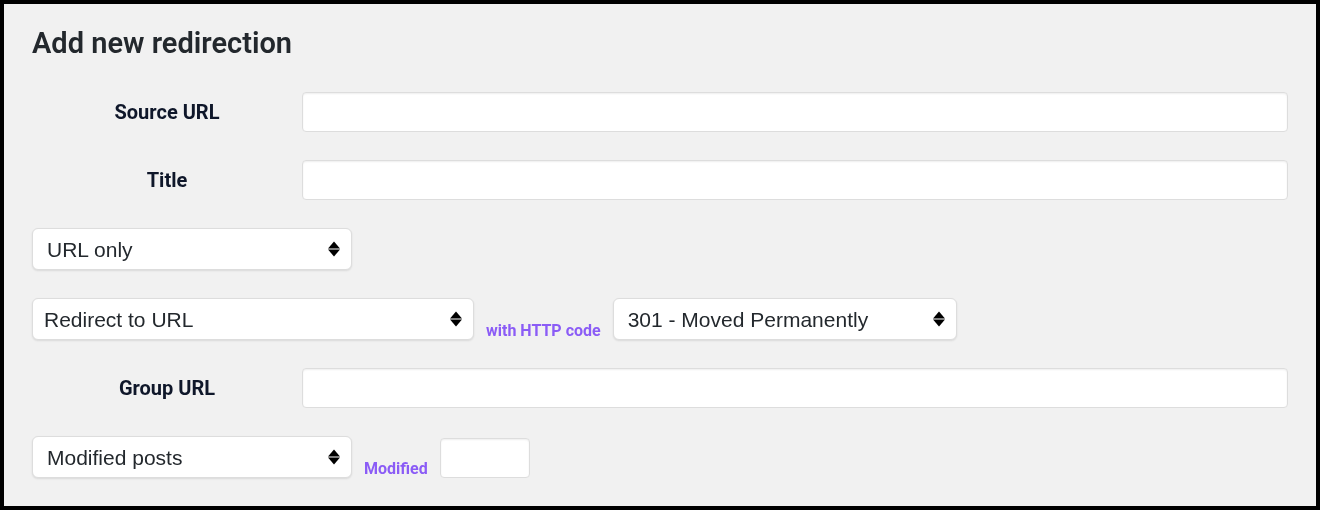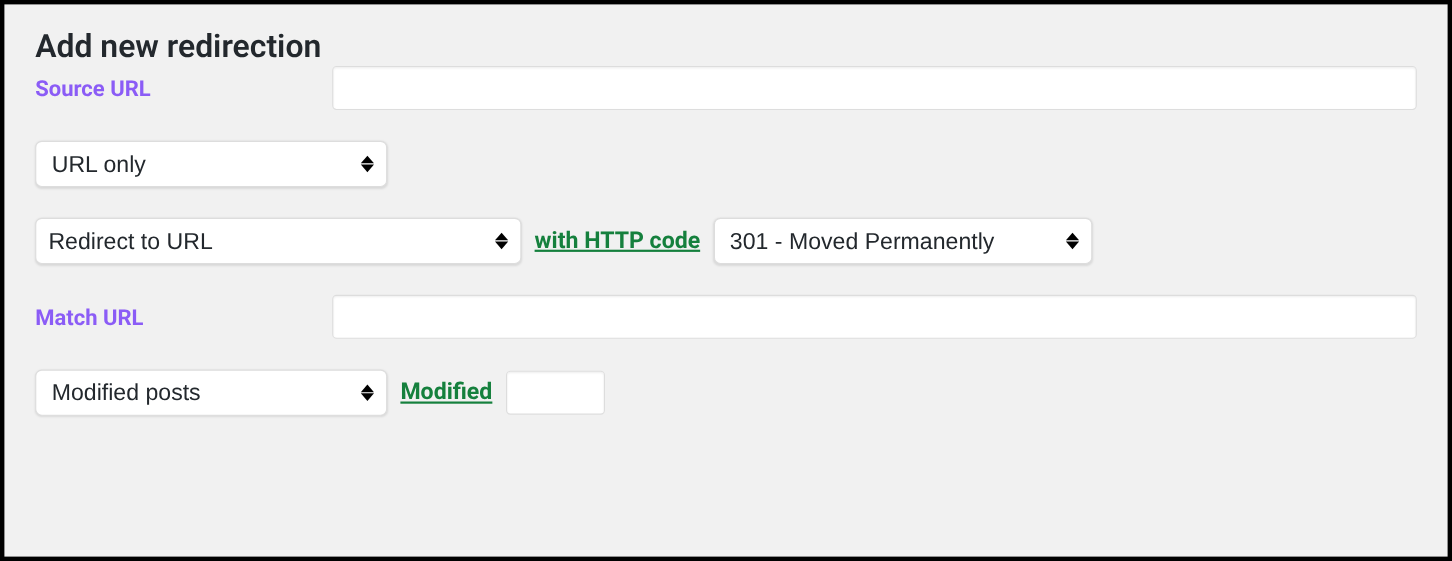--- a/index.html
+++ b/index.html
@@ -17,40 +17,42 @@
     .panel {
       background: #f1f1f1;
       width: 100%;
       height: 100%;
       padding: 22px 28px;
     }
     .page-title {
       font-size: 29px;
       font-weight: 600;
       color: #23282d;
+      margin-bottom: 32px;
     }
     .form-row {
       display: flex;
       align-items: center;
       margin-bottom: 28px;
     }
     .form-row:last-child {
       margin-bottom: 0;
     }
     .form-label {
       font-size: 20px;
       font-weight: 700;
-      color: #8b5cf6;
+      color: #0f172a;
       width: 270px;
       flex-shrink: 0;
+      text-align: center;
     }
     .form-field {
       flex: 1;
       display: flex;
-      align-items: center;
+      align-items: flex-end;
       gap: 12px;
     }
     .text-input {
       width: 100%;
       height: 40px;
       border: 1px solid #ddd;
       border-radius: 4px;
       background: #fff;
       box-shadow: inset 0 1px 2px rgba(0,0,0,0.07);
       font-size: 18px;
@@ -101,44 +103,49 @@
       border-left: 6px solid transparent;
       border-right: 6px solid transparent;
     }
     .caret-up {
       border-bottom: 7px solid #000;
     }
     .caret-down {
       border-top: 7px solid #000;
     }
     .inline-label {
-      font-size: 21px;
+      font-size: 16px;
       font-weight: 700;
-      color: #15803d;
-      text-decoration: underline;
+      color: #8b5cf6;
     }
     .select-match { width: 320px; }
     .select-action { width: 442px; padding-left: 11px; }
     .select-code { width: 344px; }
     .select-group { width: 320px; }
   </style>
 </head>
 <body>
 
 <div class="panel">
 
   <h2 class="page-title">Add new redirection</h2>
 
   <div class="form-row">
     <div class="form-label">Source URL</div>
     <div class="form-field">
       <input type="text" class="text-input" value="" style="">
     </div>
   </div>
 
+  <div class="form-row">
+    <div class="form-label">Title</div>
+    <div class="form-field">
+      <input type="text" class="text-input" value="" style="">
+    </div>
+  </div>
 
   <div class="form-row">
     <div class="form-field">
       <div class="select-wrap">
         <select class="select select-match">
           <option>URL only</option>
         </select>
         <span class="select-caret">
           <span class="caret-up"></span>
           <span class="caret-down"></span>
@@ -165,21 +172,21 @@
         </select>
         <span class="select-caret">
           <span class="caret-up"></span>
           <span class="caret-down"></span>
         </span>
       </div>
     </div>
   </div>
 
   <div class="form-row">
-    <div class="form-label">Match URL</div>
+    <div class="form-label">Group URL</div>
     <div class="form-field">
       <input type="text" class="text-input" value="" style="">
     </div>
   </div>
 
   <div class="form-row">
     <div class="form-field">
       <div class="select-wrap">
         <select class="select select-group">
           <option>Modified posts</option>

